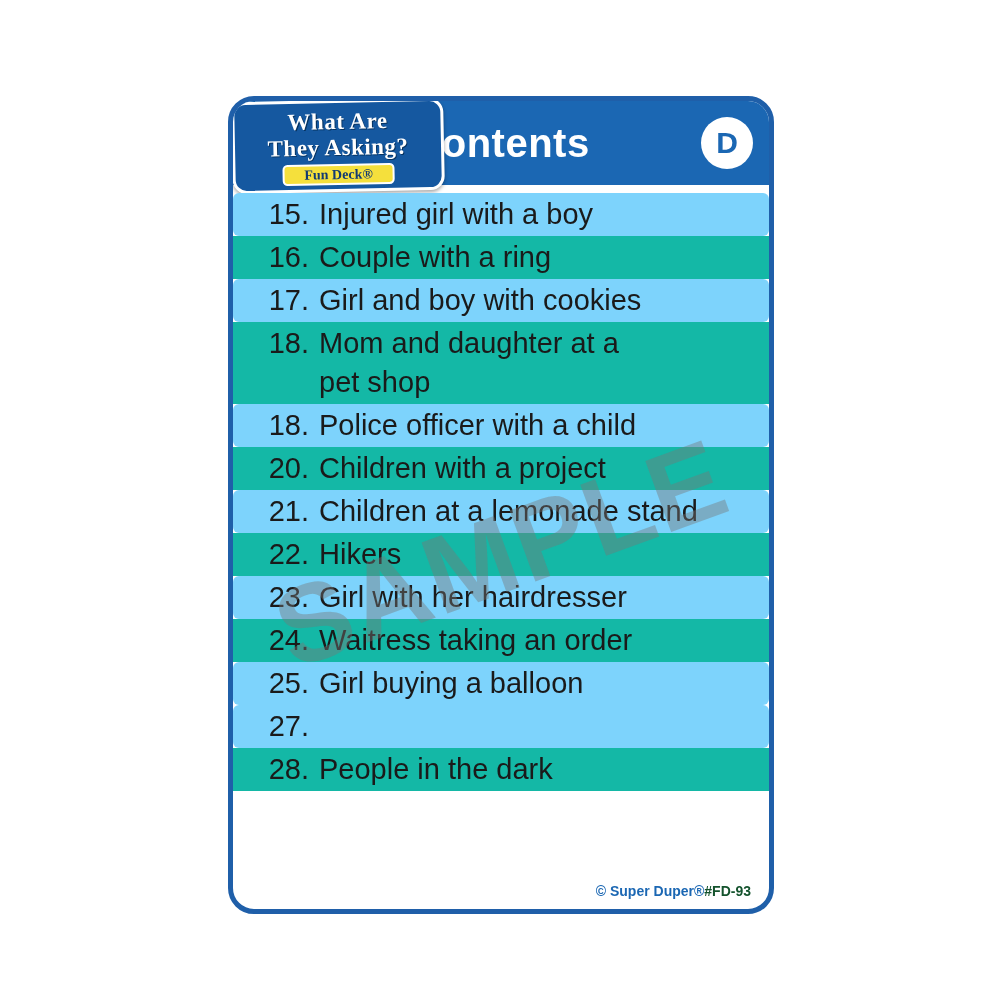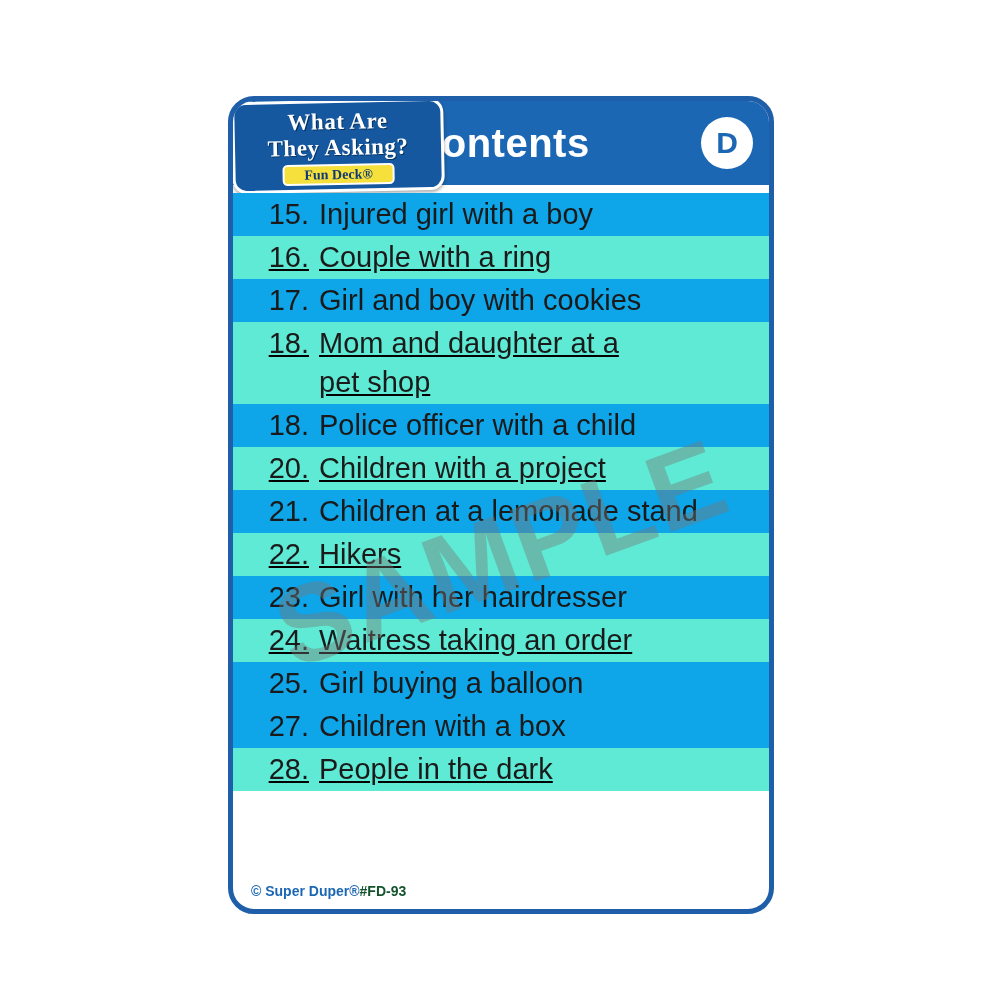--- a/index.html
+++ b/index.html
@@ -110,22 +110,22 @@
     top: 92px;
     width: 100%;
   }
   .row {
     display: flex;
     align-items: flex-start;
     padding: 2px 0 2px 0;
     min-height: 42px;
     box-sizing: border-box;
   }
-  .row.alt { background: #0ea5e9; }
-  .row.plain { background: #5eead4; text-decoration: underline; }
+  .row.alt { background: #7dd3fc; border-radius: 6px; }
+  .row.plain { background: #14b8a6; }
 
   .num {
     width: 76px;
     text-align: right;
     padding-right: 10px;
     flex: 0 0 auto;
     font-size: 29px;
     color: #1a1a1a;
     line-height: 39px;
   }
@@ -142,21 +142,21 @@
   #footer {
     position: absolute;
     left: 0;
     bottom: 6px;
     width: 100%;
     height: 24px;
     padding: 0 18px;
     box-sizing: border-box;
     display: flex;
     align-items: center;
-    justify-content: flex-start;
+    justify-content: flex-end;
   }
   #copyright {
     color: #1b67b3;
     font-size: 14px;
     font-weight: bold;
   }
   #code {
     color: #14532d;
     font-size: 14px;
     font-weight: bold;
@@ -233,21 +233,20 @@
       <div class="row plain">
         <div class="num">24.</div>
         <div class="txt">Waitress taking an order</div>
       </div>
       <div class="row alt">
         <div class="num">25.</div>
         <div class="txt">Girl buying a balloon</div>
       </div>
       <div class="row alt">
         <div class="num">27.</div>
-        <div class="txt">Children with a box</div>
       </div>
       <div class="row plain">
         <div class="num">28.</div>
         <div class="txt">People in the dark</div>
       </div>
     </div>
 
   <div id="watermark">SAMPLE</div>
 
   <div id="footer">

